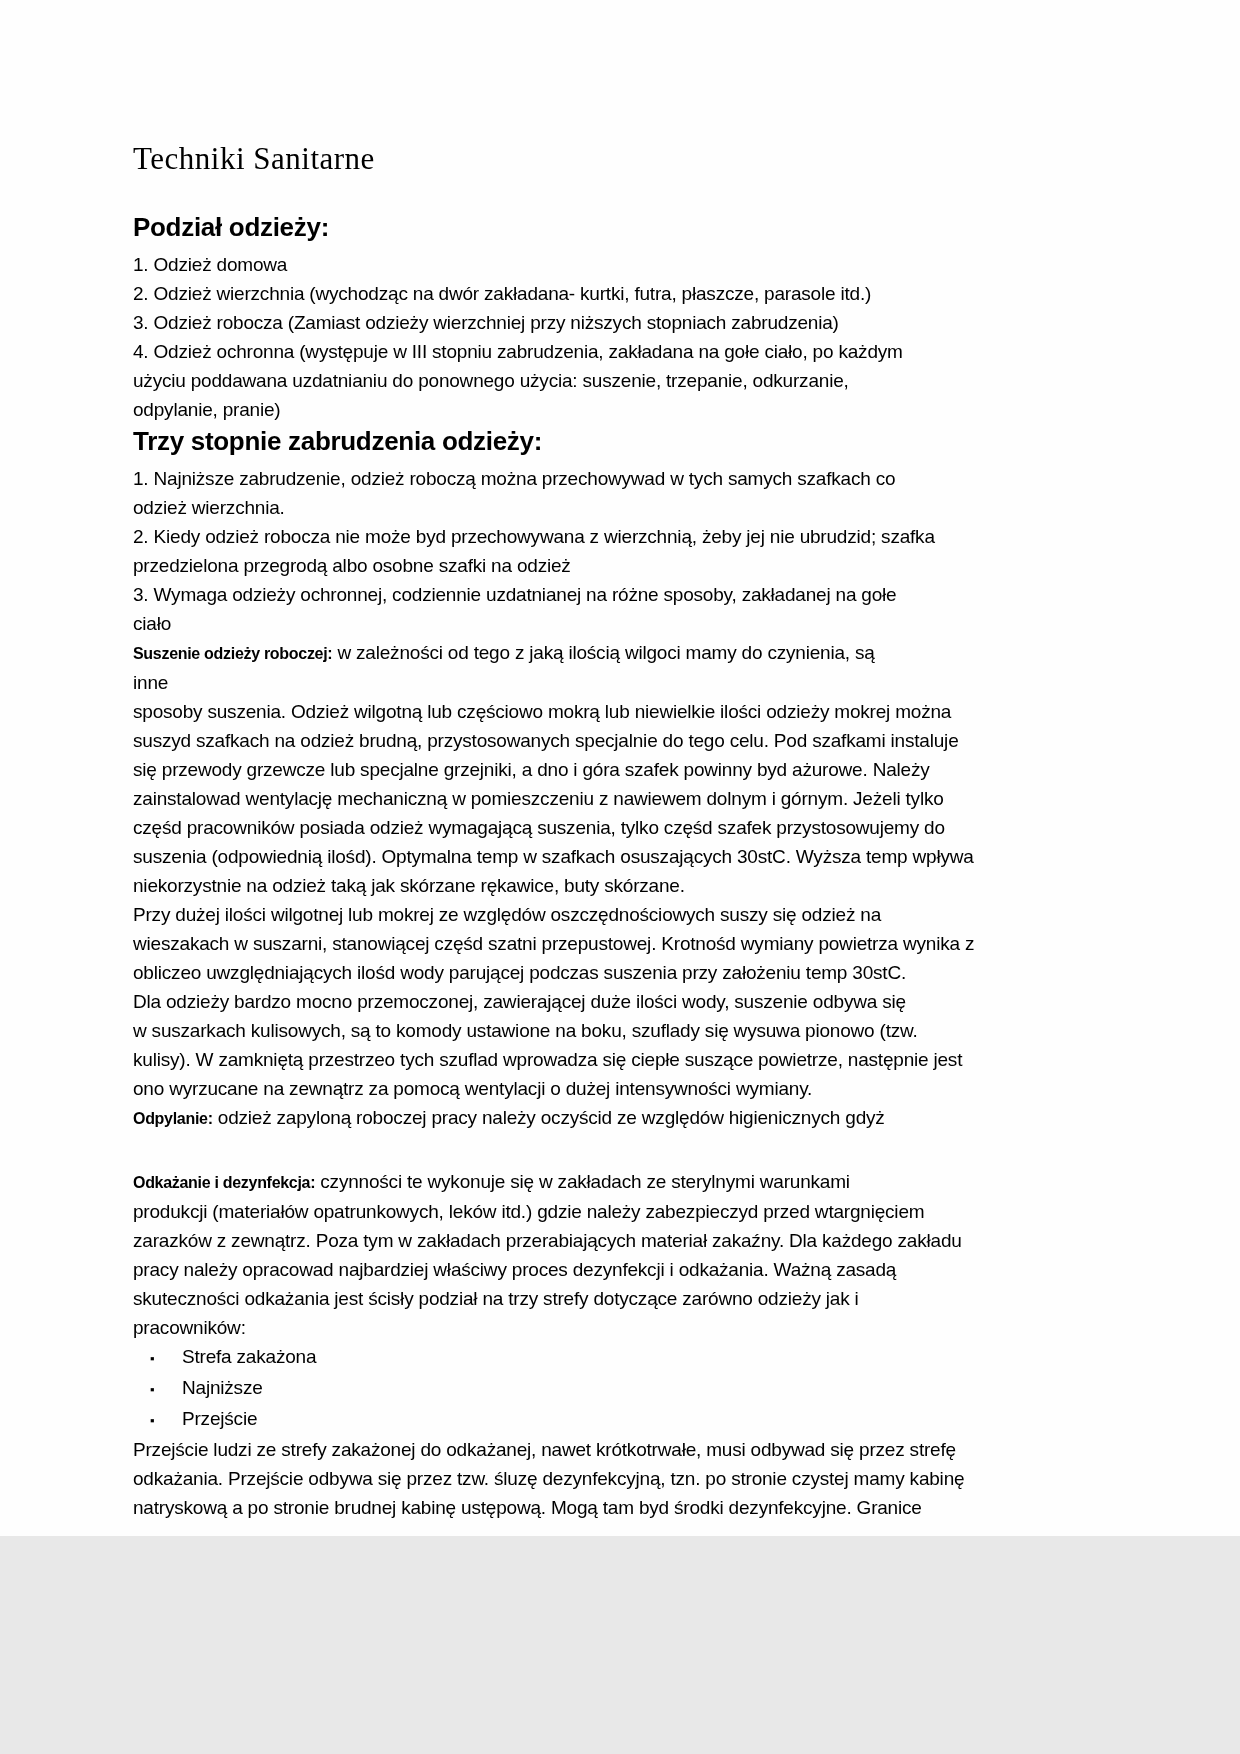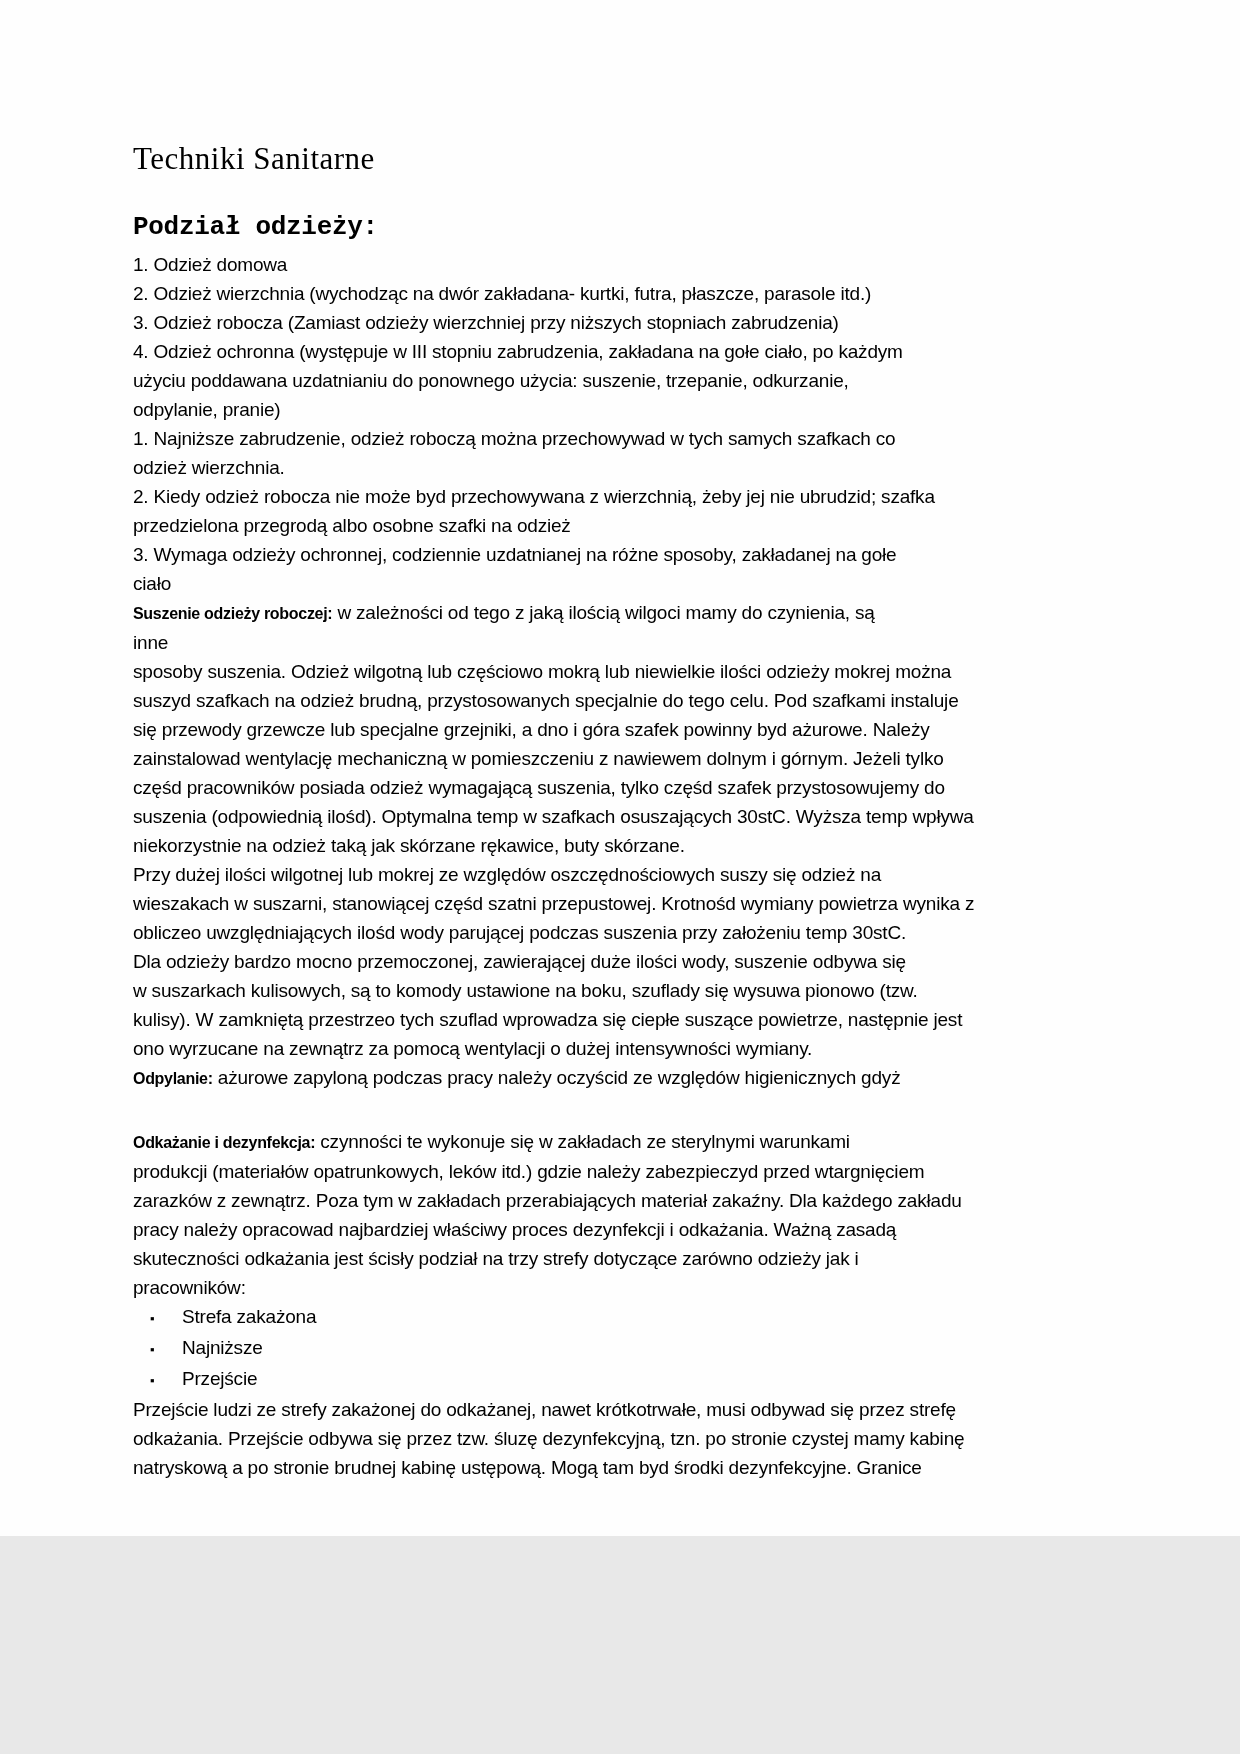--- a/index.html
+++ b/index.html
@@ -26,21 +26,21 @@
   }
   .doc-title {
     font-family: "Liberation Serif", "DejaVu Serif", serif;
     font-weight: 400;
     font-size: 31px;
     line-height: 38px;
     margin: 0 0 32px 0;
     letter-spacing: 0.5px;
   }
   h2.section-heading {
-    font-family: Liberation Mono, monospace;
+    font-family: Liberation Sans, sans-serif;
     font-weight: 700;
     font-size: 26px;
     line-height: 34px;
     margin: 0 0 6px 0;
     letter-spacing: -0.3px;
   }
   .gap-before {
     margin-top: 30px;
   }
   .lines, .line {
@@ -85,20 +85,21 @@
     <h1 class="doc-title">Techniki Sanitarne</h1>
 
     <h2 class="section-heading">Podział odzieży:</h2>
     <div class="lines">1. Odzież domowa
 2. Odzież wierzchnia (wychodząc na dwór zakładana- kurtki, futra, płaszcze, parasole itd.)
 3. Odzież robocza (Zamiast odzieży wierzchniej przy niższych stopniach zabrudzenia)
 4. Odzież ochronna (występuje w III stopniu zabrudzenia, zakładana na gołe ciało, po każdym
 użyciu poddawana uzdatnianiu do ponownego użycia: suszenie, trzepanie, odkurzanie,
 odpylanie, pranie)</div>
 
+    <h2 class="section-heading gap-before">Trzy stopnie zabrudzenia odzieży:</h2>
     <div class="lines">1. Najniższe zabrudzenie, odzież roboczą można przechowywad w tych samych szafkach co
 odzież wierzchnia.
 2. Kiedy odzież robocza nie może byd przechowywana z wierzchnią, żeby jej nie ubrudzid; szafka
 przedzielona przegrodą albo osobne szafki na odzież
 3. Wymaga odzieży ochronnej, codziennie uzdatnianej na różne sposoby, zakładanej na gołe
 ciało</div>
 
     <p class="line"><span class="lead">Suszenie odzieży roboczej:</span><span> w zależności od tego z jaką ilością wilgoci mamy do czynienia, są</span></p>
     <div class="lines">inne
 sposoby suszenia. Odzież wilgotną lub częściowo mokrą lub niewielkie ilości odzieży mokrej można
@@ -109,21 +110,21 @@
 suszenia (odpowiednią ilośd). Optymalna temp w szafkach osuszających 30stC. Wyższa temp wpływa
 niekorzystnie na odzież taką jak skórzane rękawice, buty skórzane.
 Przy dużej ilości wilgotnej lub mokrej ze względów oszczędnościowych suszy się odzież na
 wieszakach w suszarni, stanowiącej częśd szatni przepustowej. Krotnośd wymiany powietrza wynika z
 obliczeo uwzględniających ilośd wody parującej podczas suszenia przy założeniu temp 30stC.
 Dla odzieży bardzo mocno przemoczonej, zawierającej duże ilości wody, suszenie odbywa się
 w suszarkach kulisowych, są to komody ustawione na boku, szuflady się wysuwa pionowo (tzw.
 kulisy). W zamkniętą przestrzeo tych szuflad wprowadza się ciepłe suszące powietrze, następnie jest
 ono wyrzucane na zewnątrz za pomocą wentylacji o dużej intensywności wymiany.</div>
 
-    <p class="line"><span class="lead">Odpylanie:</span><span> ażurowe zapyloną podczas pracy należy oczyścid ze względów higienicznych gdyż</span></p>
+    <p class="line"><span class="lead">Odpylanie:</span><span> odzież zapyloną roboczej pracy należy oczyścid ze względów higienicznych gdyż</span></p>
 
     <div class="big-gap"></div>
 
     <p class="line"><span class="lead">Odkażanie i dezynfekcja:</span><span> czynności te wykonuje się w zakładach ze sterylnymi warunkami</span></p>
     <div class="lines">produkcji (materiałów opatrunkowych, leków itd.) gdzie należy zabezpieczyd przed wtargnięciem
 zarazków z zewnątrz. Poza tym w zakładach przerabiających materiał zakaźny. Dla każdego zakładu
 pracy należy opracowad najbardziej właściwy proces dezynfekcji i odkażania. Ważną zasadą
 skuteczności odkażania jest ścisły podział na trzy strefy dotyczące zarówno odzieży jak i
 pracowników:</div>
 

